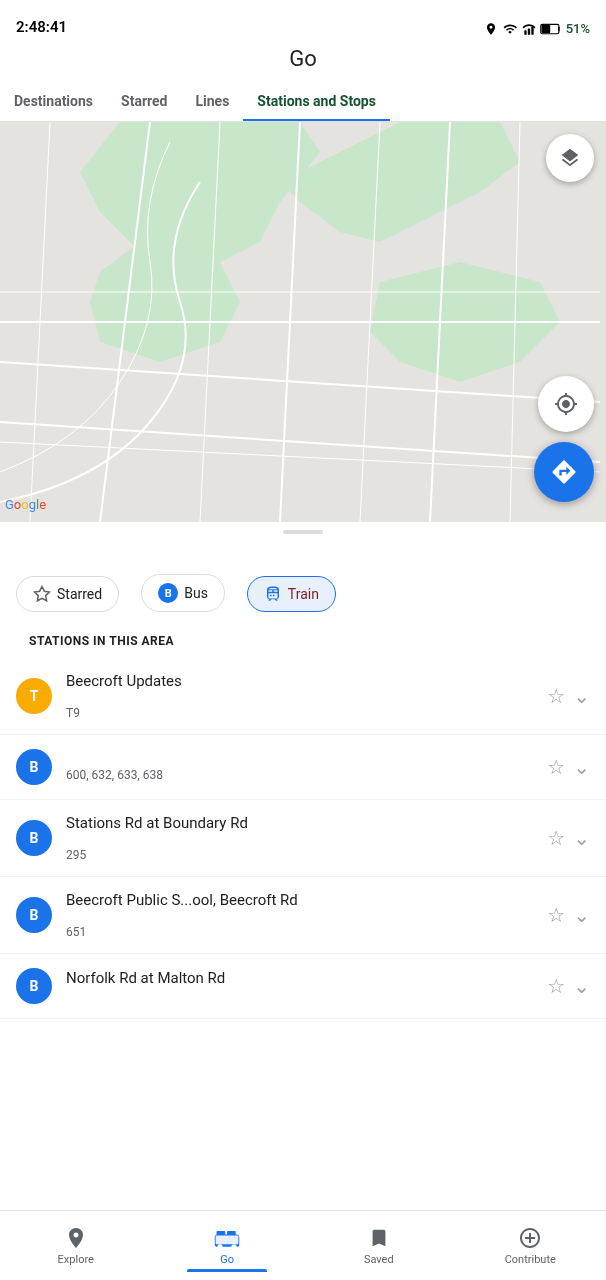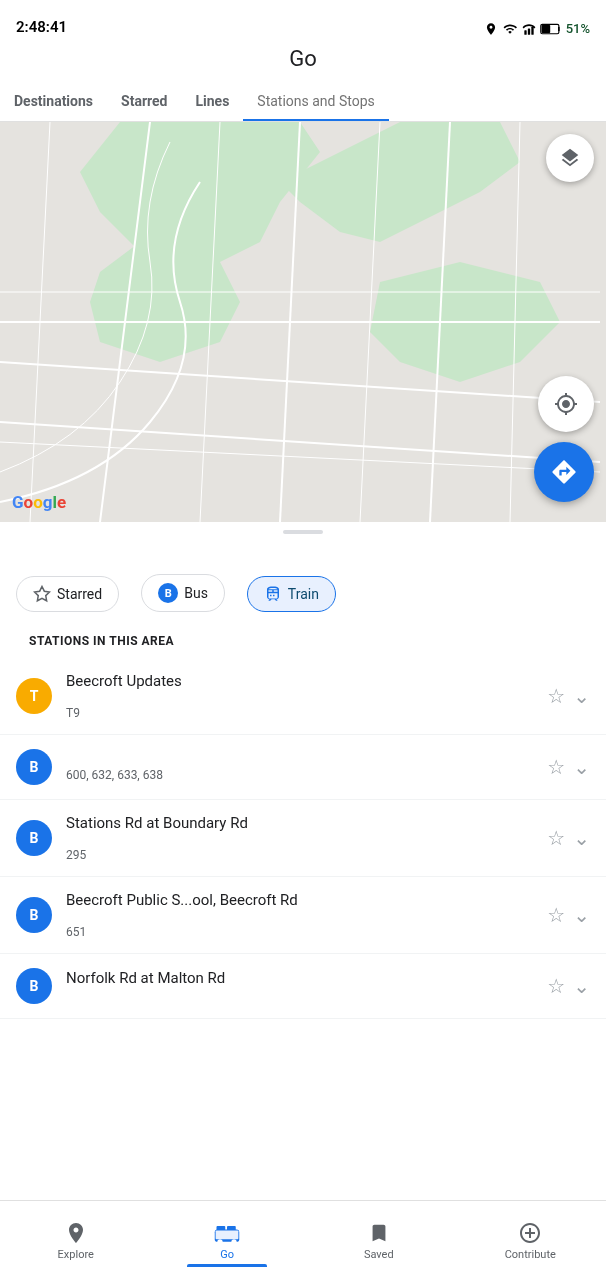--- a/index.html
+++ b/index.html
@@ -59,22 +59,22 @@
       flex-shrink: 0;
       padding: 12px 14px;
       font-size: 14px;
       color: #5f6368;
       cursor: pointer;
       white-space: nowrap;
       position: relative;
       font-weight: bold;
     }
     .tab-item.active {
-      color: #737373;
-      font-weight: 400;
+      color: #14532d;
+      font-weight: 700;
     }
     .tab-item.active::after {
       content: '';
       position: absolute;
       bottom: 0;
       left: 0;
       right: 0;
       height: 2px;
       background: #1a73e8;
     }
@@ -131,23 +131,23 @@
       border-radius: 50%;
       display: flex;
       align-items: center;
       justify-content: center;
       box-shadow: 0 2px 8px rgba(0,0,0,0.35);
       cursor: pointer;
     }
     .google-logo {
       position: absolute;
       bottom: 10px;
-      left: 12px;
-      font-size: 17px;
-      font-weight: 700;
+      left: 5px;
+      font-size: 13px;
+      font-weight: 400;
     }
     .google-logo span:nth-child(1) { color: #4285F4; }
     .google-logo span:nth-child(2) { color: #EA4335; }
     .google-logo span:nth-child(3) { color: #FBBC05; }
     .google-logo span:nth-child(4) { color: #4285F4; }
     .google-logo span:nth-child(5) { color: #34A853; }
     .google-logo span:nth-child(6) { color: #EA4335; }
 
     
     .drag-handle {
@@ -181,21 +181,21 @@
       border-radius: 20px;
       font-size: 14px;
       color: #202124;
       cursor: pointer;
       background: #fff;
       white-space: nowrap;
     }
     .chip.active {
       border-color: #1a73e8;
       background: #e8f0fe;
-      color: #0c4a6e;
+      color: #7f1d1d;
       margin-top: 26px;
     }
     .chip-icon-bus {
       width: 20px;
       height: 20px;
       background: #1a73e8;
       border-radius: 50%;
       display: flex;
       align-items: center;
       justify-content: center;
@@ -267,21 +267,21 @@
       font-size: 20px;
       cursor: pointer;
     }
 
     
     .bottom-nav {
       position: fixed;
       bottom: 0;
       left: 0;
       width: 606px;
-      height: 80px;
+      height: 70px;
       background: #fff;
       border-top: 1px solid #e0e0e0;
       display: flex;
       align-items: center;
     }
     .nav-item {
       flex: 1;
       display: flex;
       flex-direction: column;
       align-items: center;

